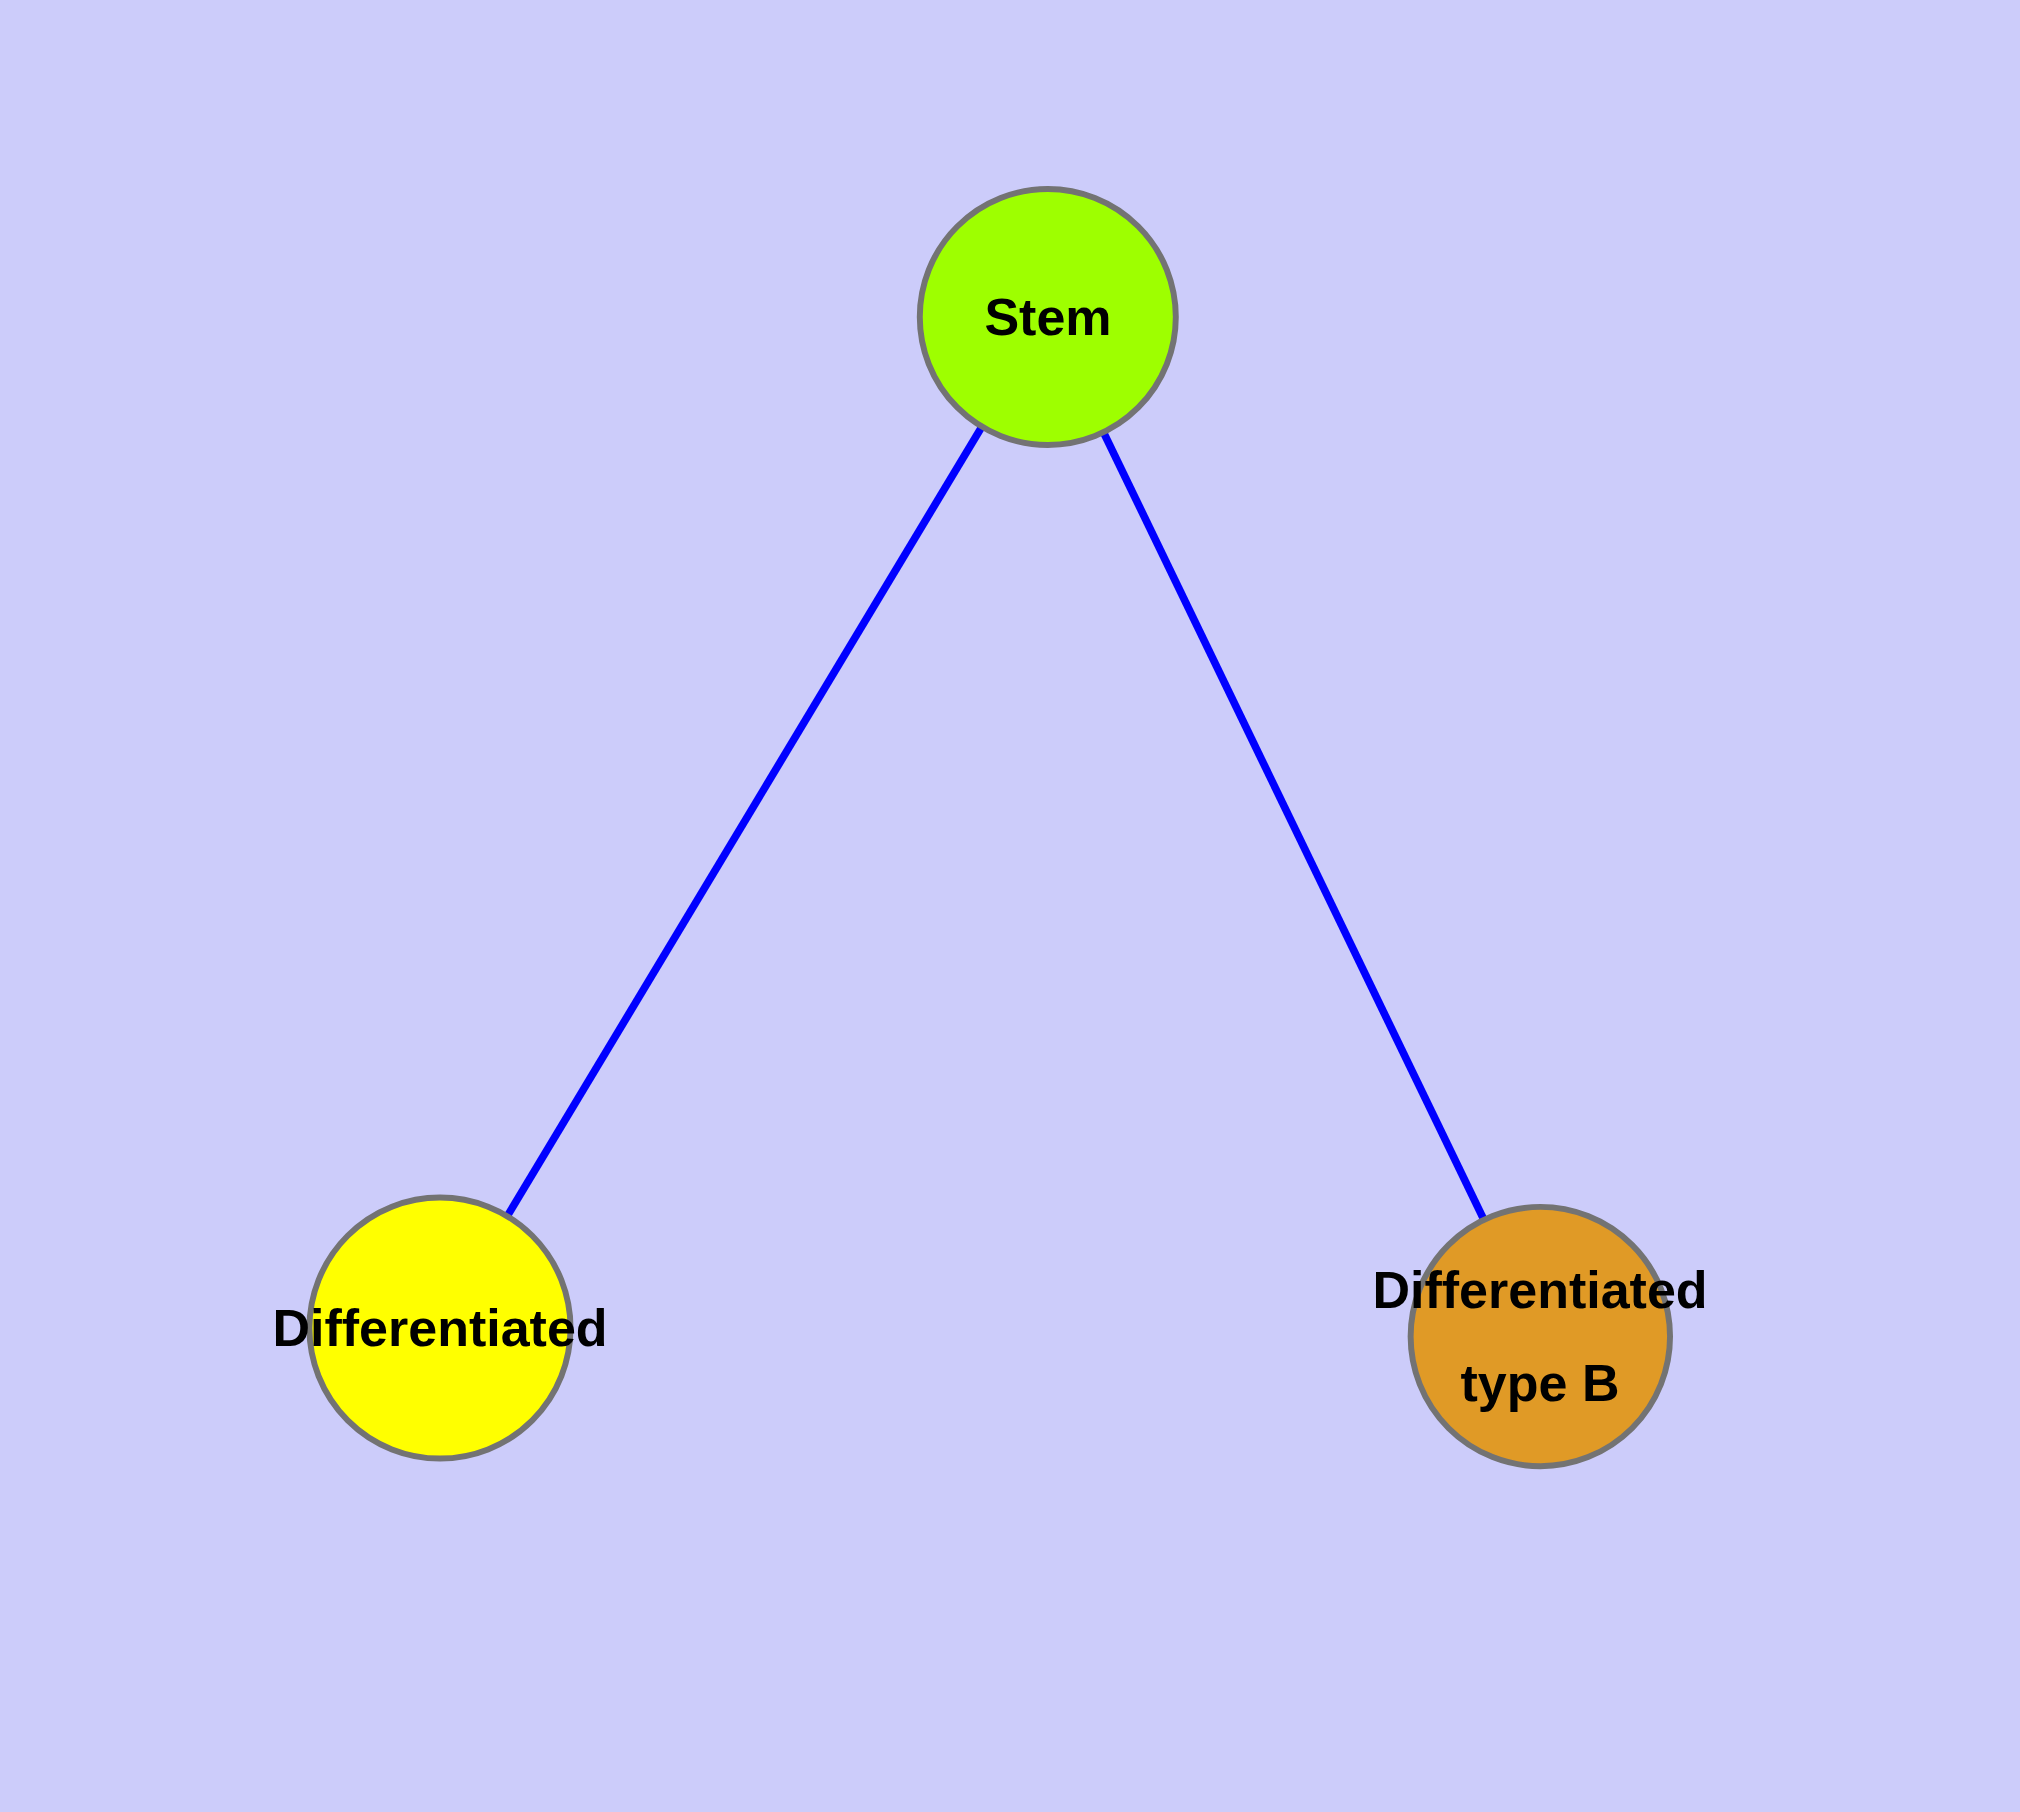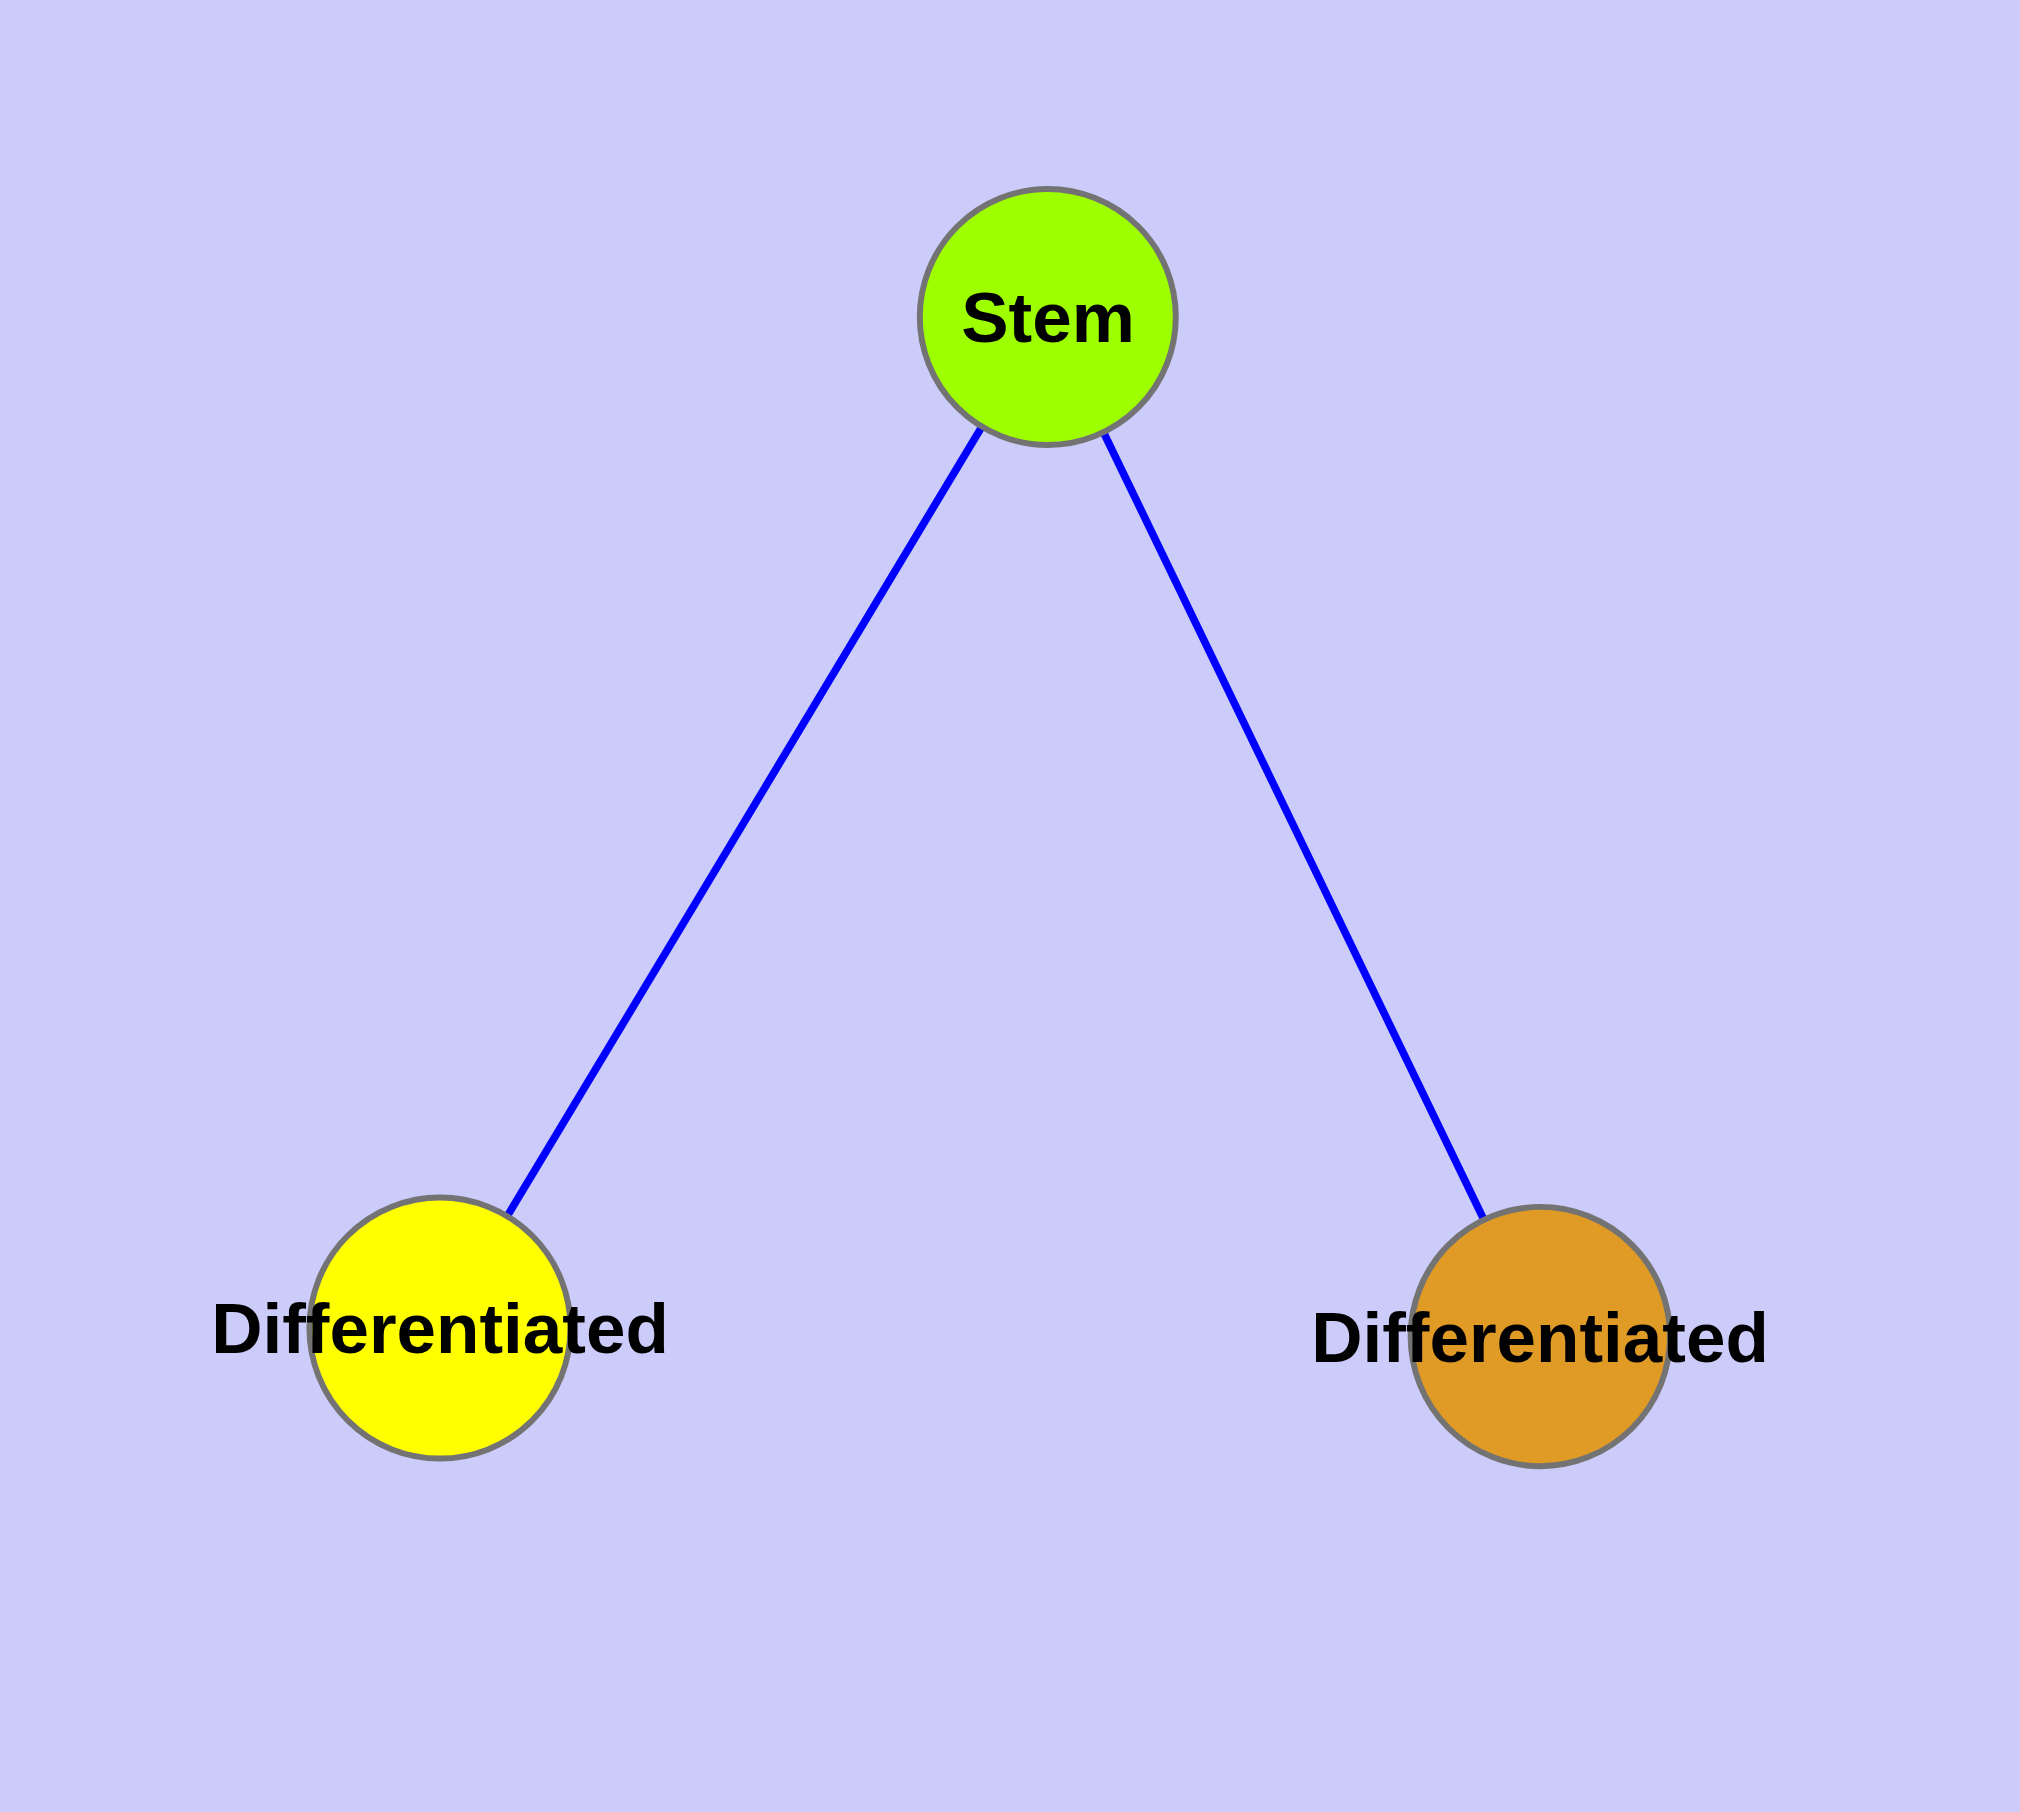--- a/index.html
+++ b/index.html
@@ -21,21 +21,21 @@
     left: 0;
     top: 0;
     width: 2021px;
     height: 1812px;
   }
   .node-label {
     position: absolute;
     text-align: center;
     font-family: "Liberation Sans", "DejaVu Sans", sans-serif;
     font-weight: bold;
-    font-size: 71px;
+    font-size: 52px;
     line-height: 93px;
     color: #000000;
     white-space: pre;
     pointer-events: none;
     transform: translate(-50%, -50%);
   }
 </style>
 </head>
 <body>
 
@@ -49,17 +49,17 @@
     <g id="nodes-layer">
         <circle cx="1236" cy="374" r="151" fill="#9eff00" stroke="#737373" stroke-width="7"></circle>
         <circle cx="519" cy="1567" r="154" fill="#ffff00" stroke="#737373" stroke-width="7"></circle>
         <circle cx="1817" cy="1577" r="153" fill="#e09a26" stroke="#737373" stroke-width="7"></circle>
       </g>
   </svg>
 
   <div id="labels-layer">
       <div class="node-label" style="left: 1048px; top: 317px; color: rgb(0, 0, 0);"><div>Stem</div></div>
       <div class="node-label" style="left: 440px; top: 1328px; color: rgb(0, 0, 0);"><div>Differentiated</div></div>
-      <div class="node-label" style="left: 1540px; top: 1337px; color: rgb(0, 0, 0);"><div>Differentiated</div></div>
+      <div class="node-label" style="left: 1540px; top: 1337px; color: rgb(0, 0, 0);"><div>Differentiated</div><div>type B</div></div>
     </div>
 
 </div>
 
 
 </body></html>

